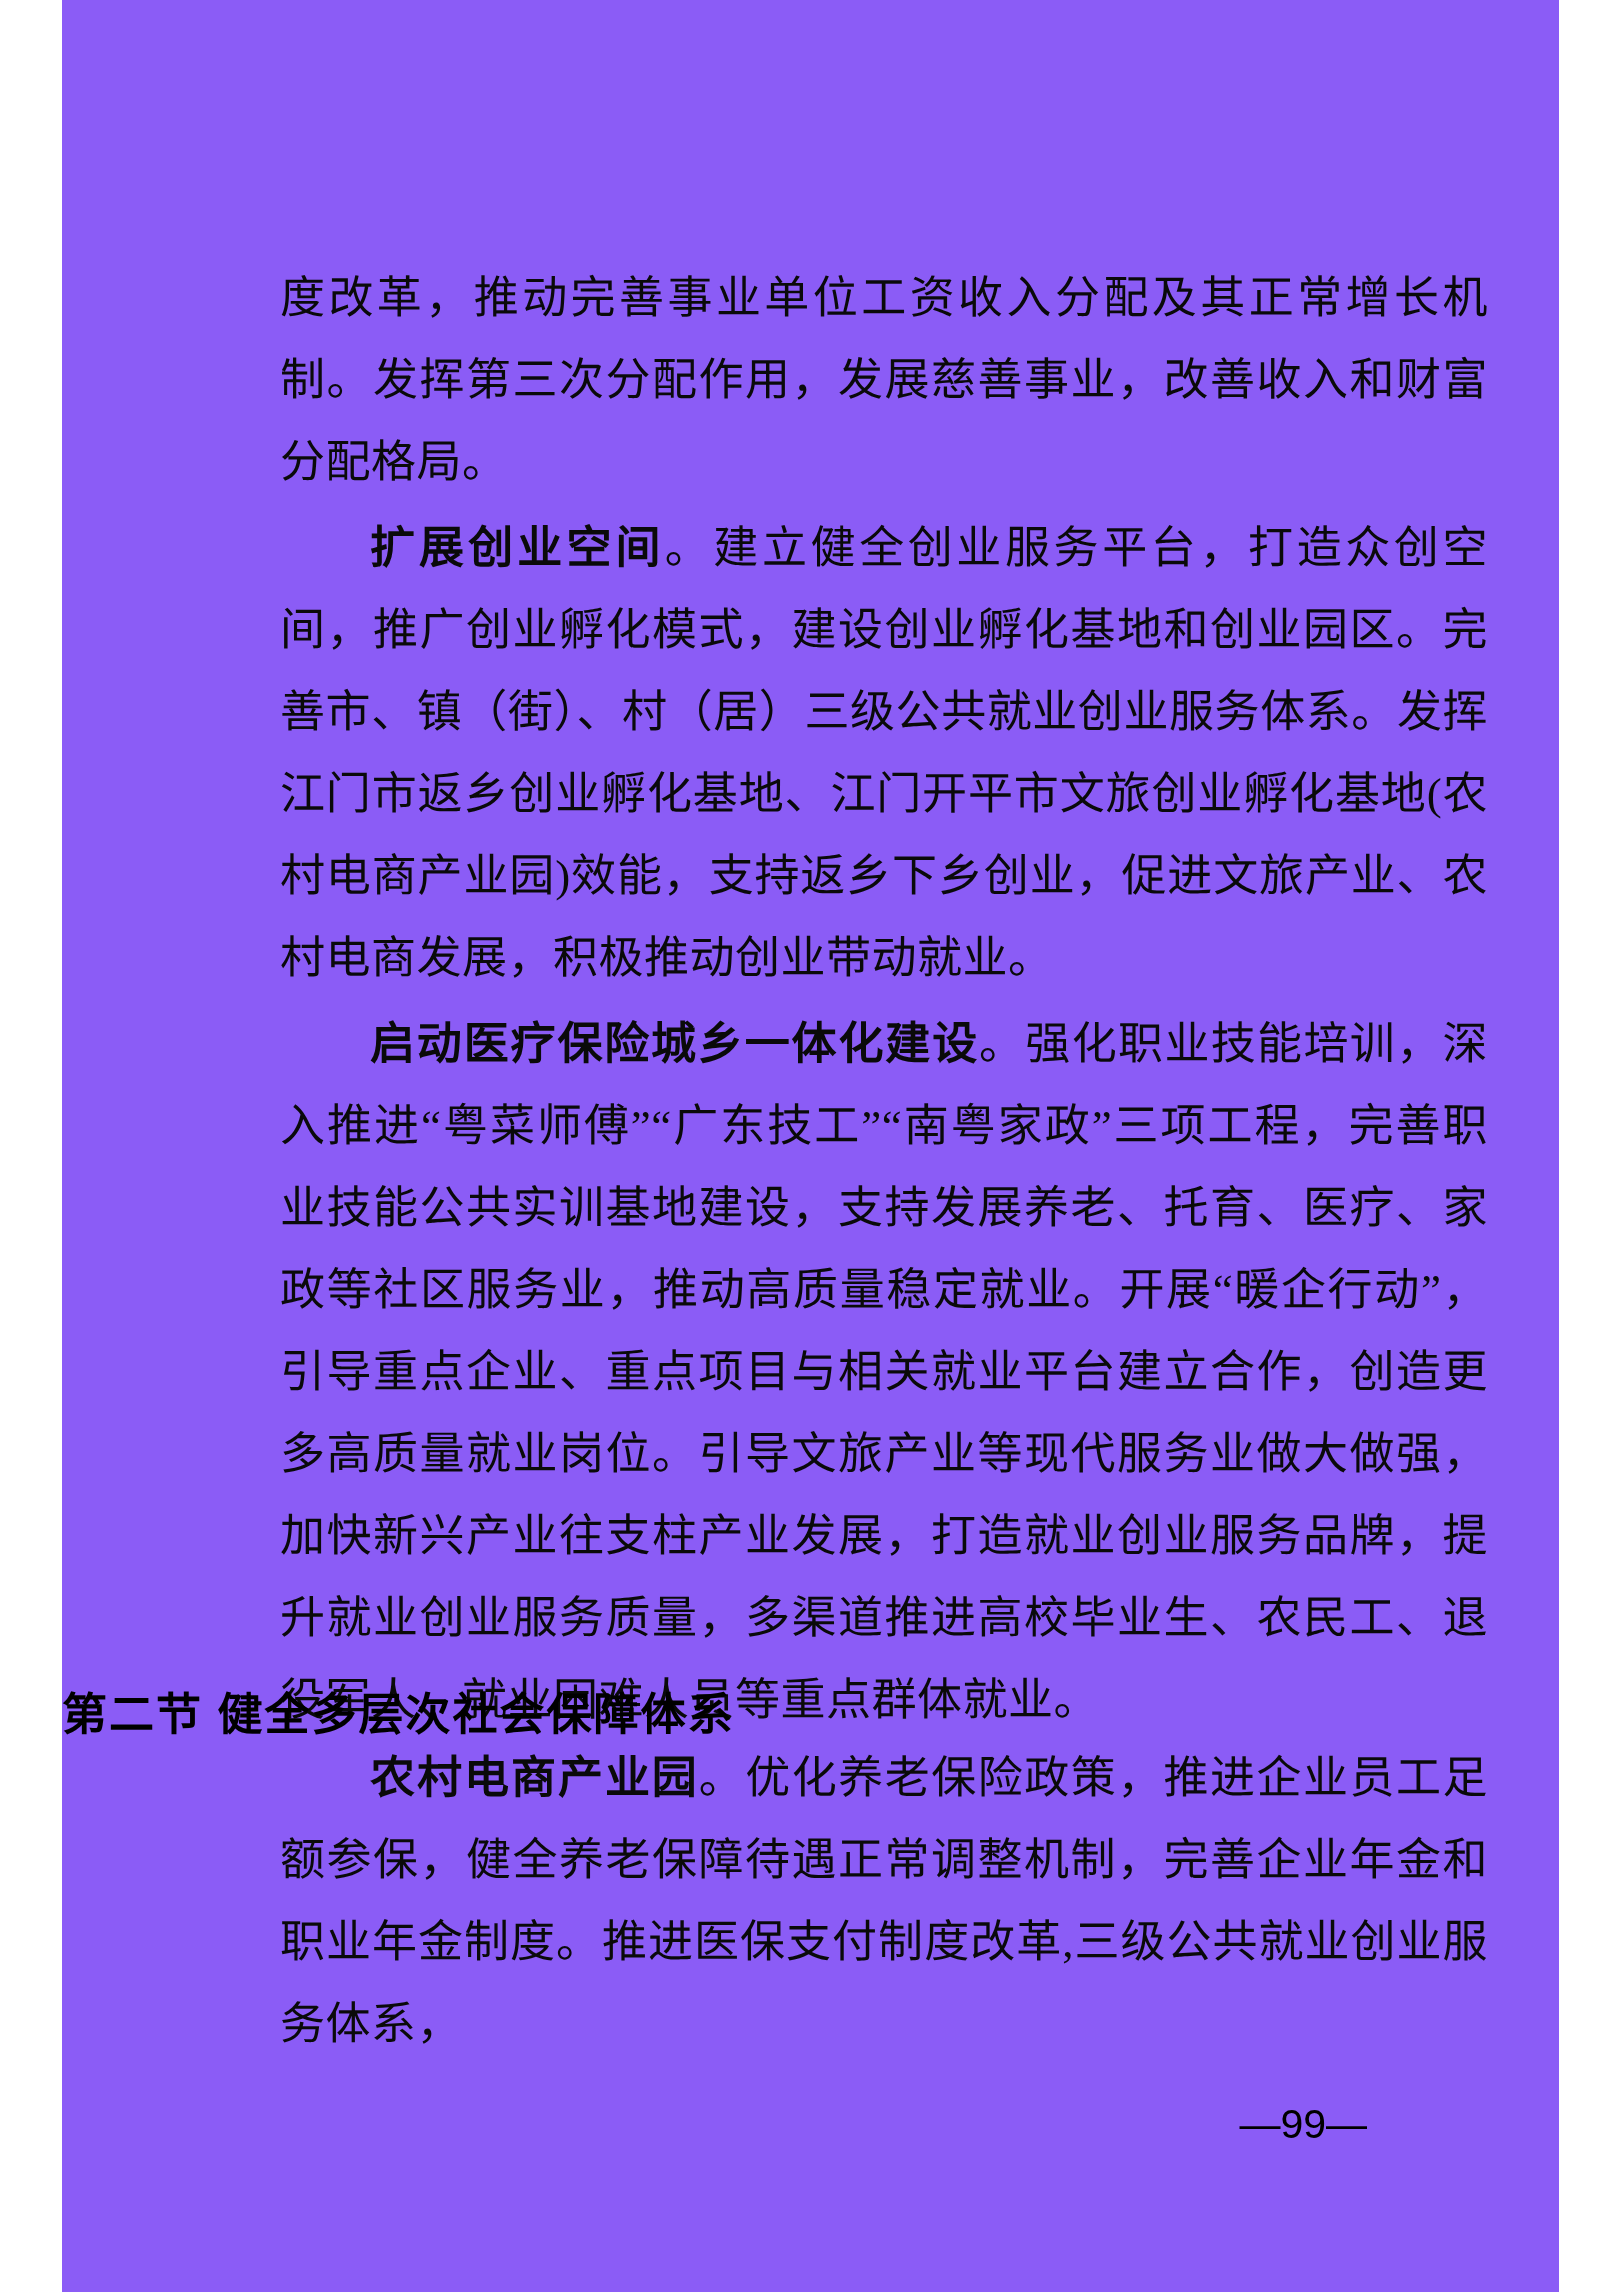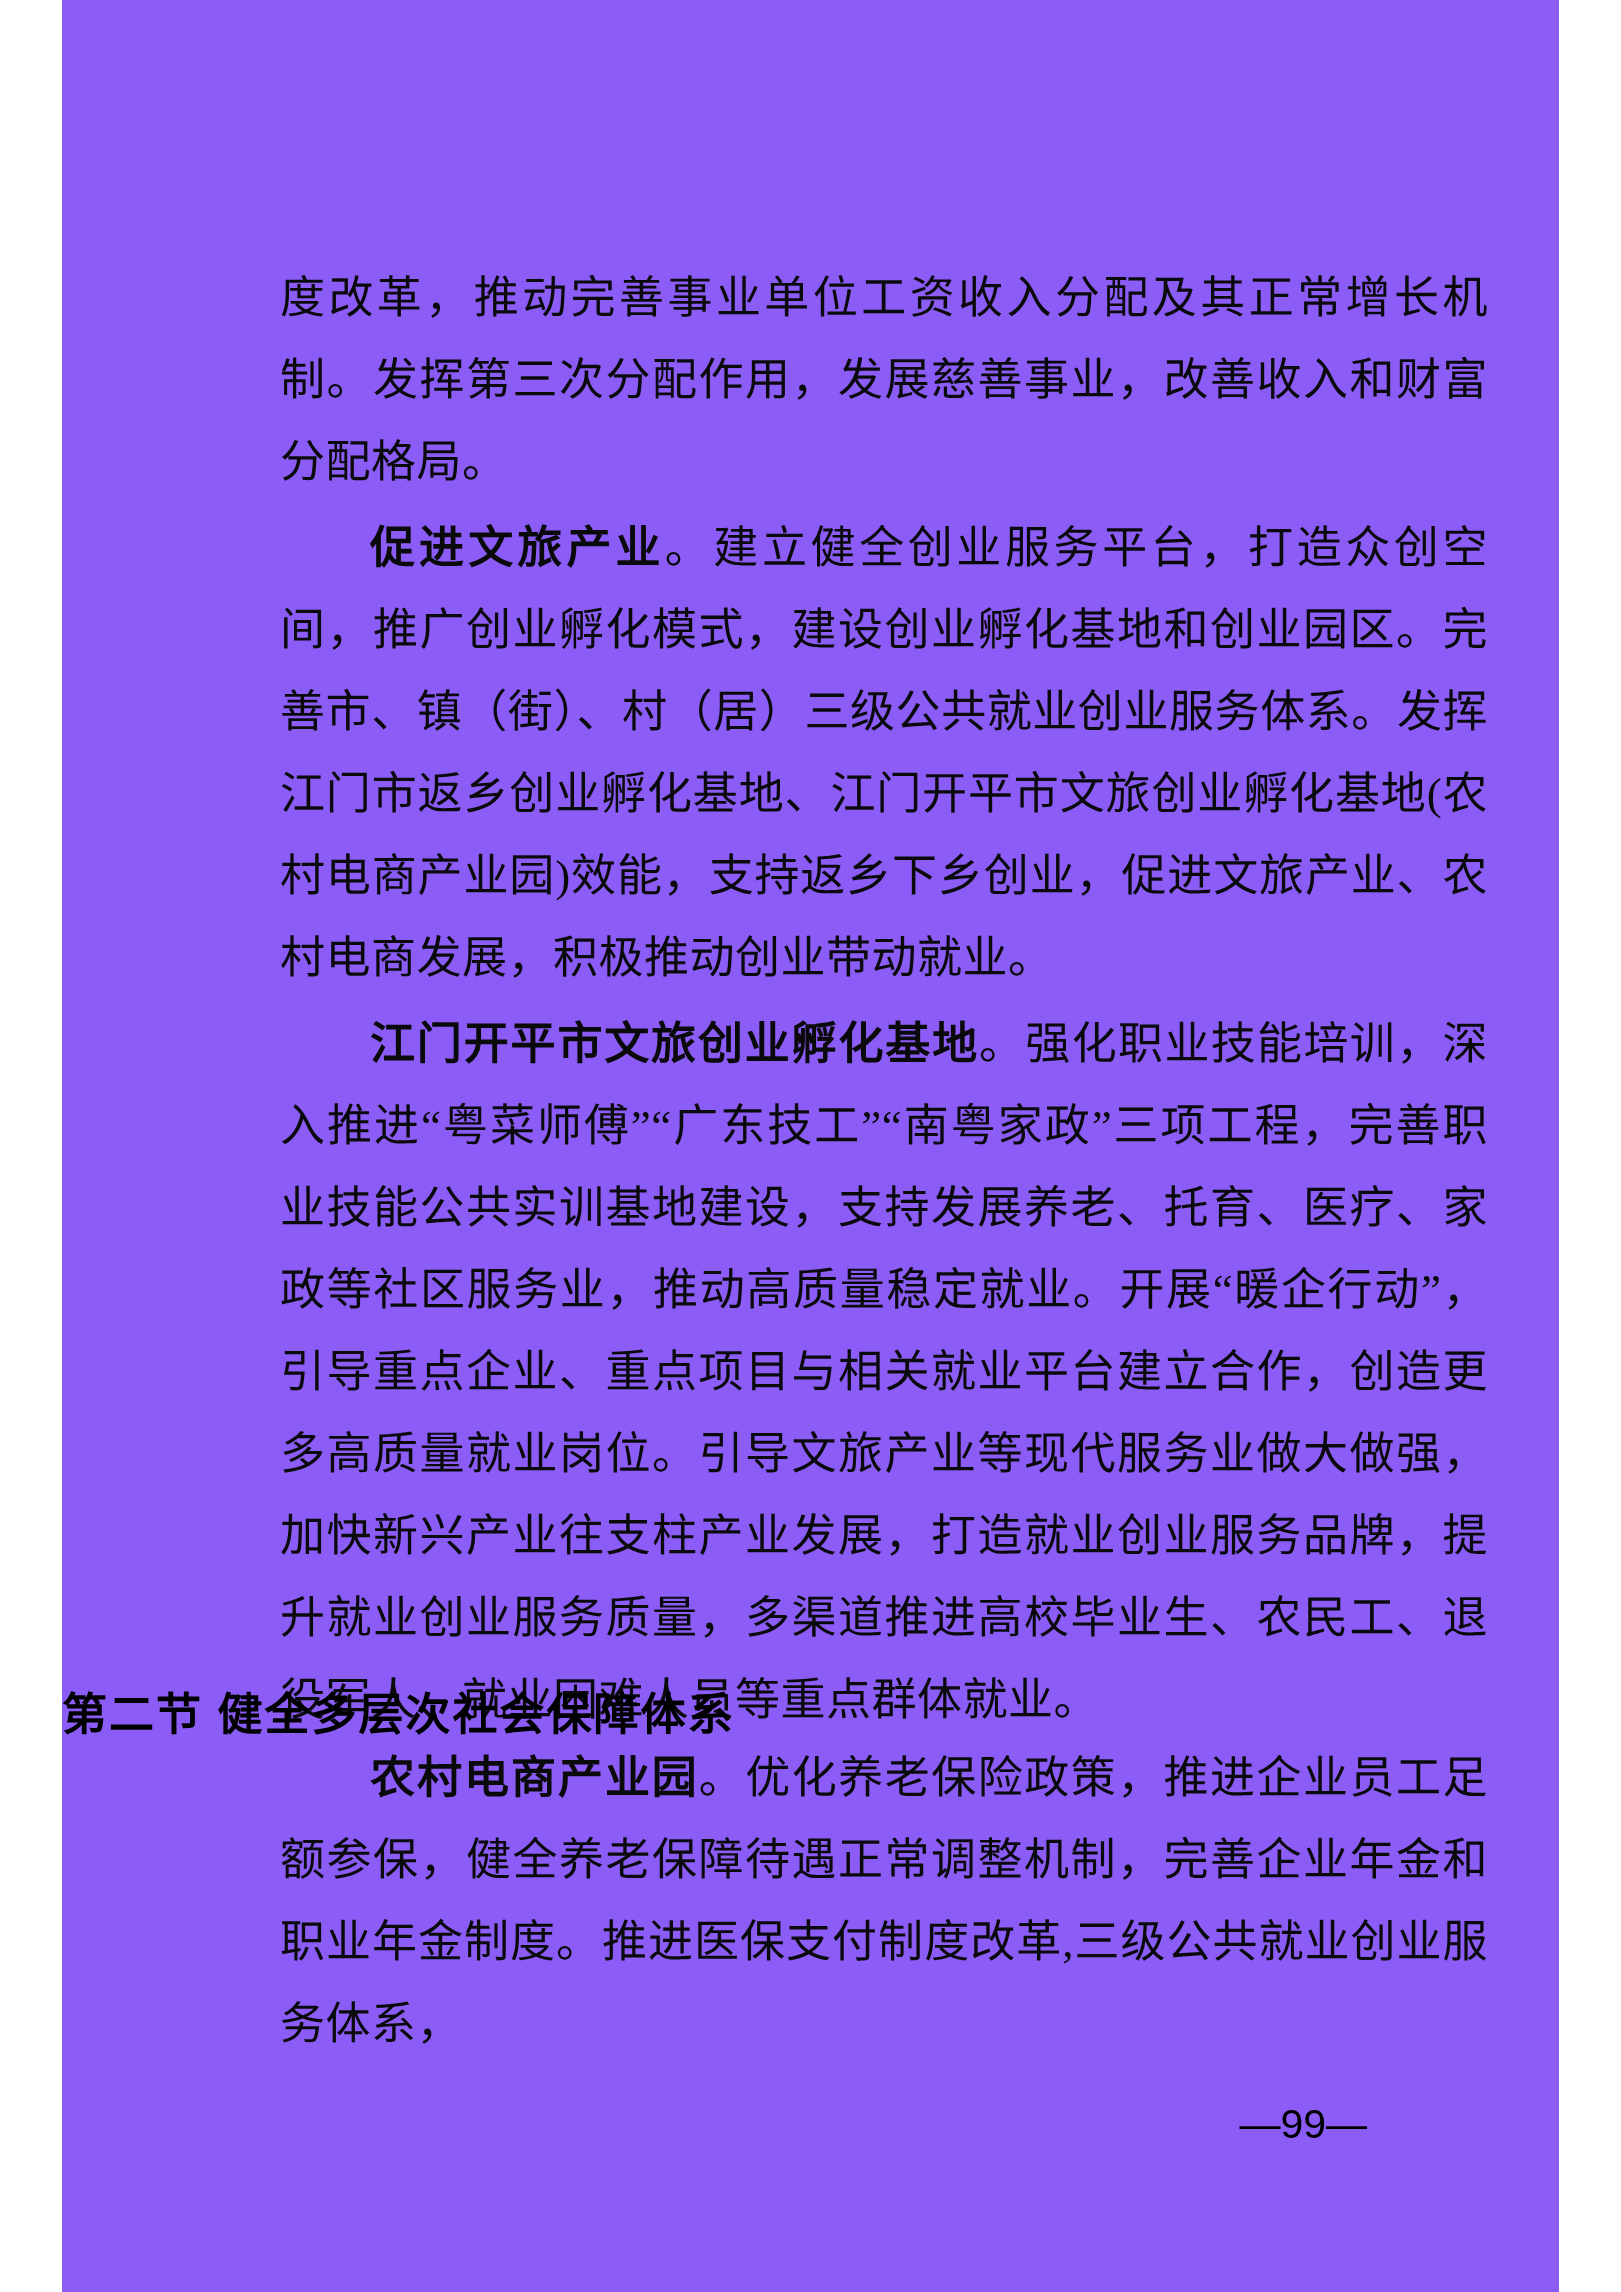--- a/index.html
+++ b/index.html
@@ -92,25 +92,25 @@
 
 <div id="page">
 
   <div class="text-column">
 
     <p class="para">
       <span>度改革，推动完善事业单位工资收入分配及其正常增长机制。发挥第三次分配作用，发展慈善事业，改善收入和财富分配格局。</span>
     </p>
 
     <p class="para indent">
-      <span class="lead">促进文旅产业</span><span>。建立健全创业服务平台，打造众创空间，推广创业孵化模式，建设创业孵化基地和创业园区。完善市、镇（街）、村（居）三级公共就业创业服务体系。发挥江门市返乡创业孵化基地、江门开平市文旅创业孵化基地(农村电商产业园)效能，支持返乡下乡创业，促进文旅产业、农村电商发展，积极推动创业带动就业。</span>
+      <span class="lead">扩展创业空间</span><span>。建立健全创业服务平台，打造众创空间，推广创业孵化模式，建设创业孵化基地和创业园区。完善市、镇（街）、村（居）三级公共就业创业服务体系。发挥江门市返乡创业孵化基地、江门开平市文旅创业孵化基地(农村电商产业园)效能，支持返乡下乡创业，促进文旅产业、农村电商发展，积极推动创业带动就业。</span>
     </p>
 
     <p class="para indent">
-      <span class="lead">江门开平市文旅创业孵化基地</span><span>。强化职业技能培训，深入推进“粤菜师傅”“广东技工”“南粤家政”三项工程，完善职业技能公共实训基地建设，支持发展养老、托育、医疗、家政等社区服务业，推动高质量稳定就业。开展“暖企行动”，引导重点企业、重点项目与相关就业平台建立合作，创造更多高质量就业岗位。引导文旅产业等现代服务业做大做强，加快新兴产业往支柱产业发展，打造就业创业服务品牌，提升就业创业服务质量，多渠道推进高校毕业生、农民工、退役军人、就业困难人员等重点群体就业。</span>
+      <span class="lead">启动医疗保险城乡一体化建设</span><span>。强化职业技能培训，深入推进“粤菜师傅”“广东技工”“南粤家政”三项工程，完善职业技能公共实训基地建设，支持发展养老、托育、医疗、家政等社区服务业，推动高质量稳定就业。开展“暖企行动”，引导重点企业、重点项目与相关就业平台建立合作，创造更多高质量就业岗位。引导文旅产业等现代服务业做大做强，加快新兴产业往支柱产业发展，打造就业创业服务品牌，提升就业创业服务质量，多渠道推进高校毕业生、农民工、退役军人、就业困难人员等重点群体就业。</span>
     </p>
 
   </div>
 
   <h2 class="section-heading">第二节 健全多层次社会保障体系</h2>
 
   <div class="text-column-2">
 
     <p class="para indent">
       <span class="lead">农村电商产业园</span><span>。优化养老保险政策，推进企业员工足额参保，健全养老保障待遇正常调整机制，完善企业年金和职业年金制度。推进医保支付制度改革,三级公共就业创业服务体系，</span>

